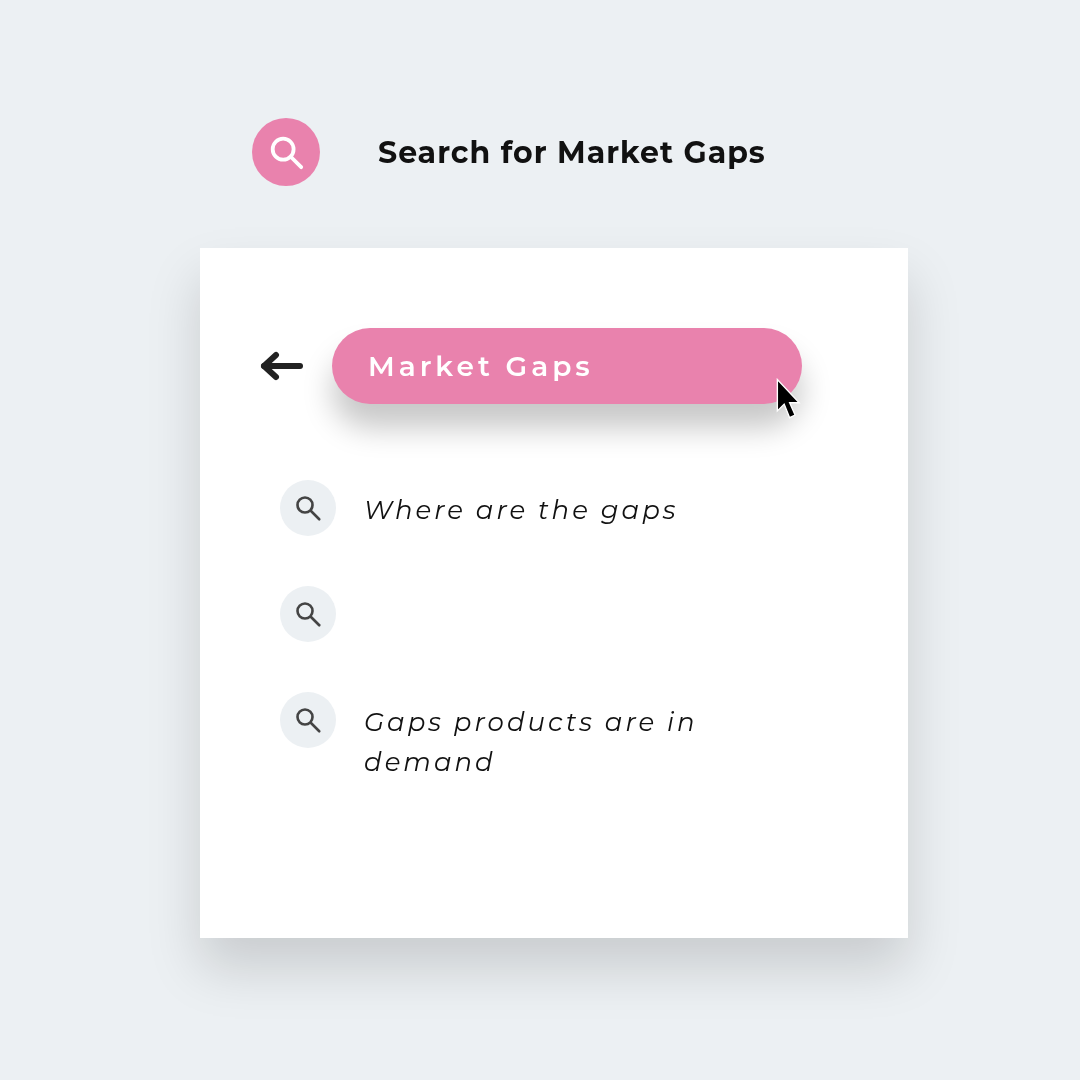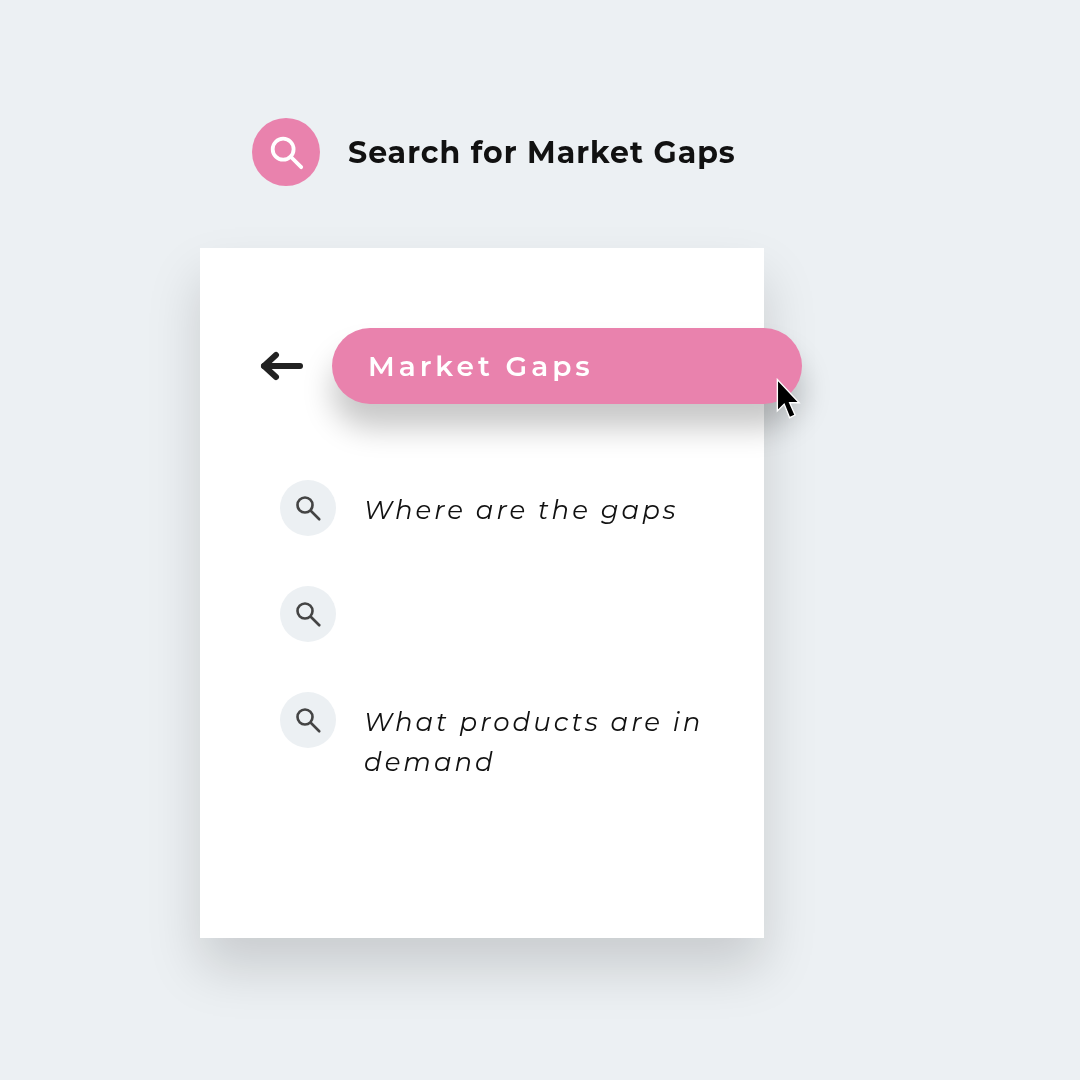--- a/index.html
+++ b/index.html
@@ -28,28 +28,29 @@
     background: #e982ad;
     display: flex;
     align-items: center;
     justify-content: center;
   }
   .header-title {
     font-size: 30px;
     font-weight: 700;
     color: #111;
     letter-spacing: 1px;
+    margin-left: 30px;
   }
 
   
   .card {
     position: absolute;
     left: 200px;
     top: 248px;
-    width: 564px;
+    width: 708px;
     height: 690px;
     background: #ffffff;
     box-shadow: 0 30px 50px rgba(0,0,0,0.15);
   }
 
   
   .search-row {
     position: absolute;
     left: 60px;
     top: 80px;
@@ -178,17 +179,17 @@
       </span>
     </div>
 
     <div class="suggestion">
       <span class="sugg-icon">
         <svg width="30" height="30" viewBox="0 0 40 40" fill="none">
           <circle cx="16" cy="16" r="10" stroke="#444" stroke-width="3.5"></circle>
           <line x1="24" y1="24" x2="35" y2="35" stroke="#444" stroke-width="3.5" stroke-linecap="round"></line>
         </svg>
       </span>
-      <span class="sugg-text">What products are in demand</span>
+      <span class="sugg-text">Gaps products are in demand</span>
     </div>
 
   </div>
 </div>
 
 </body></html>

